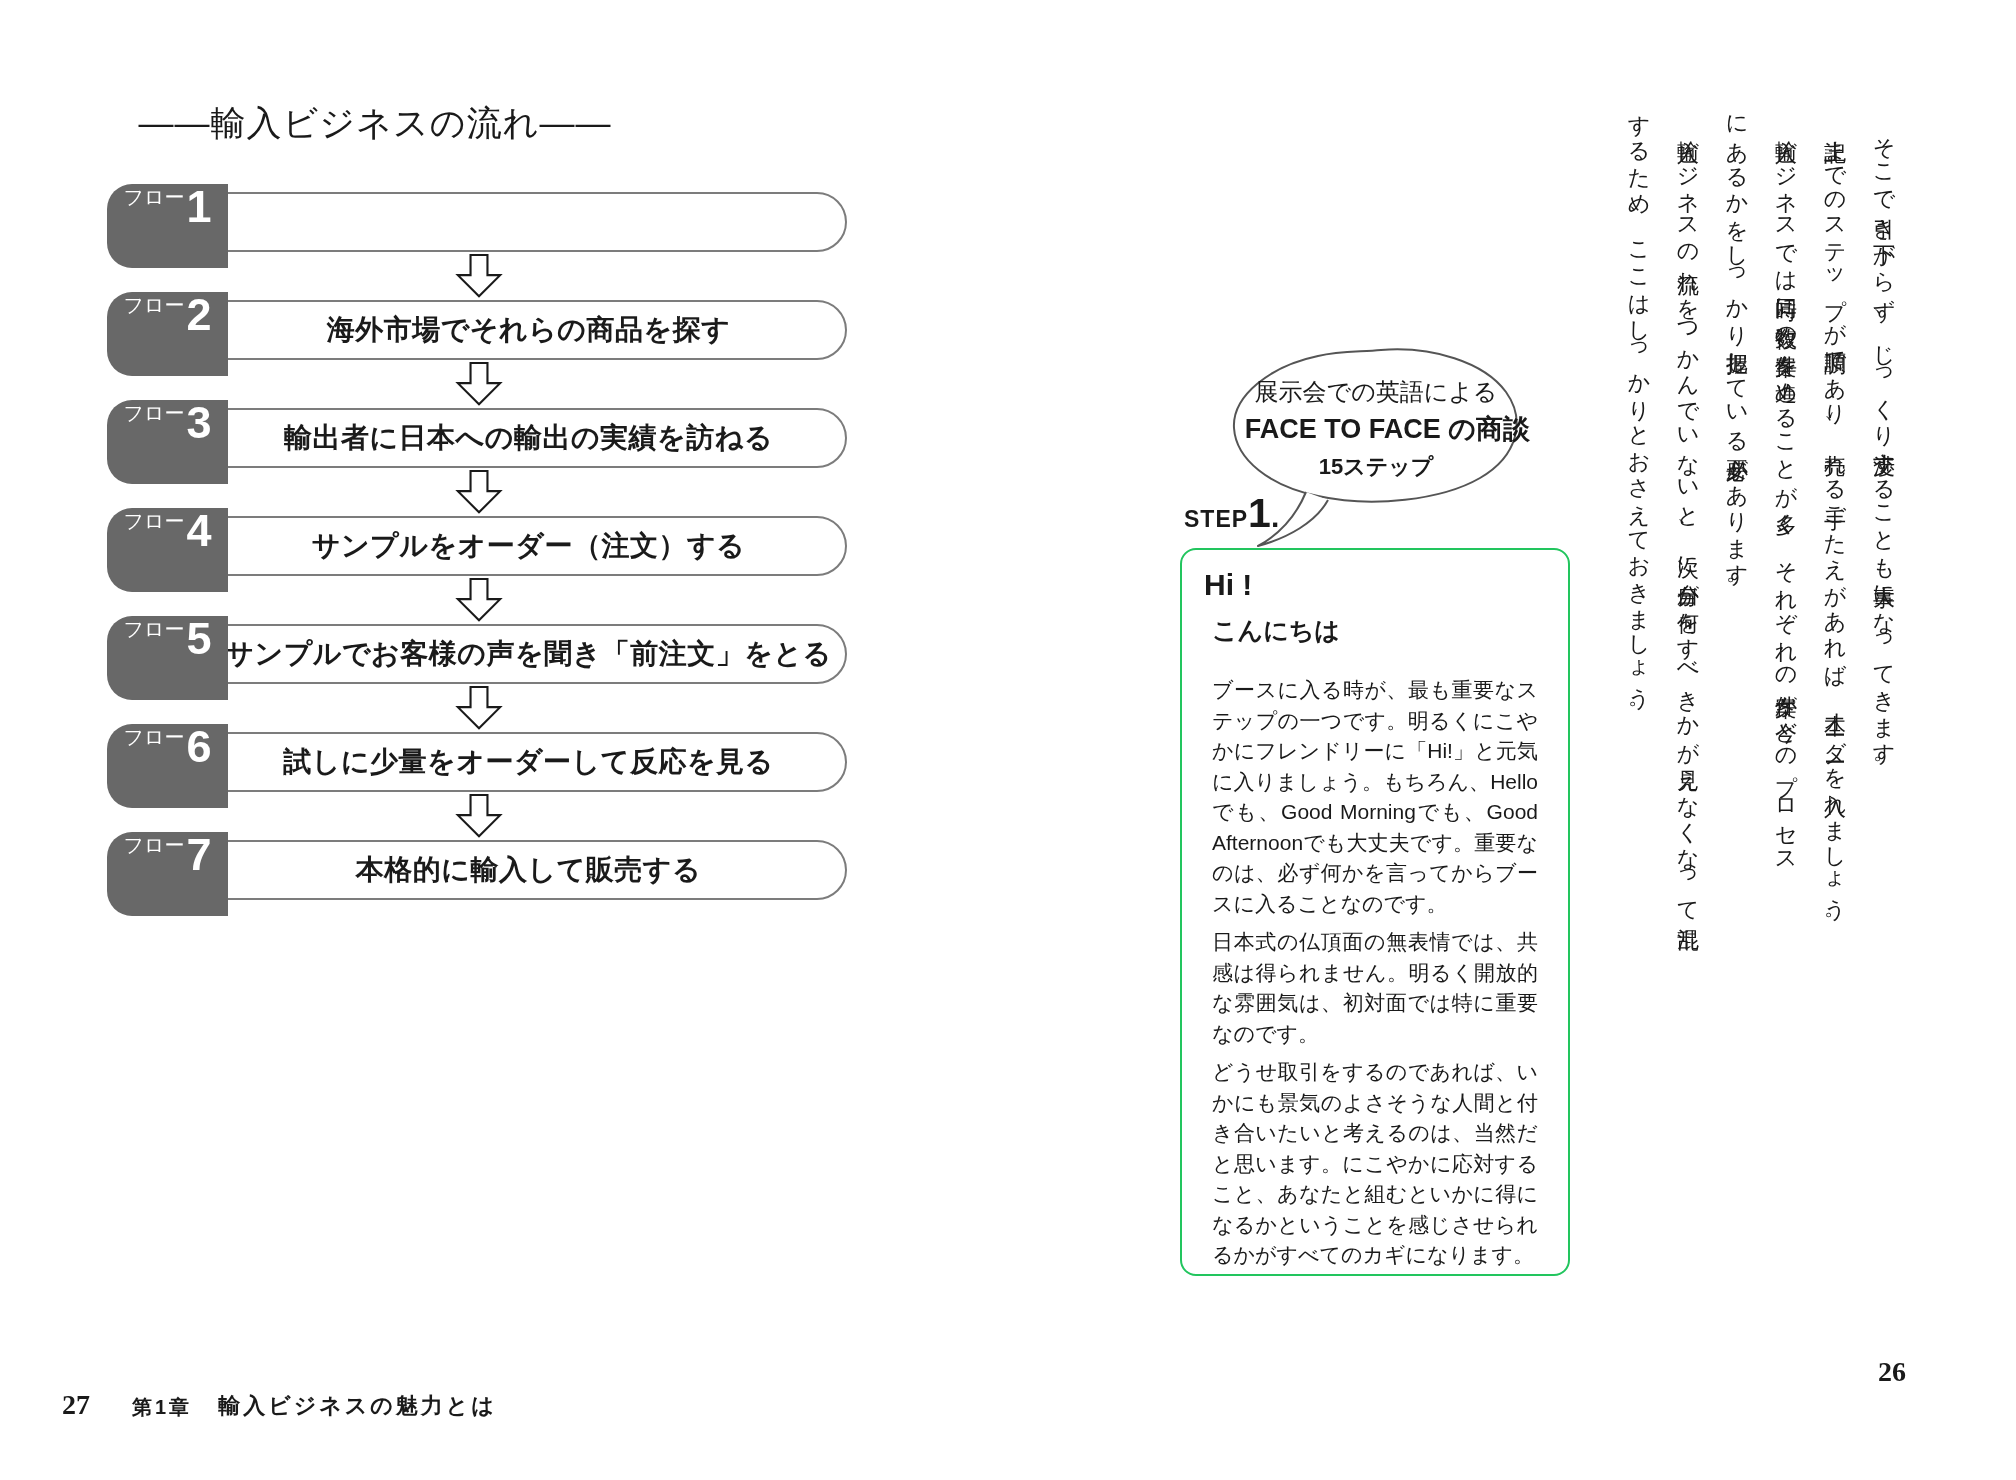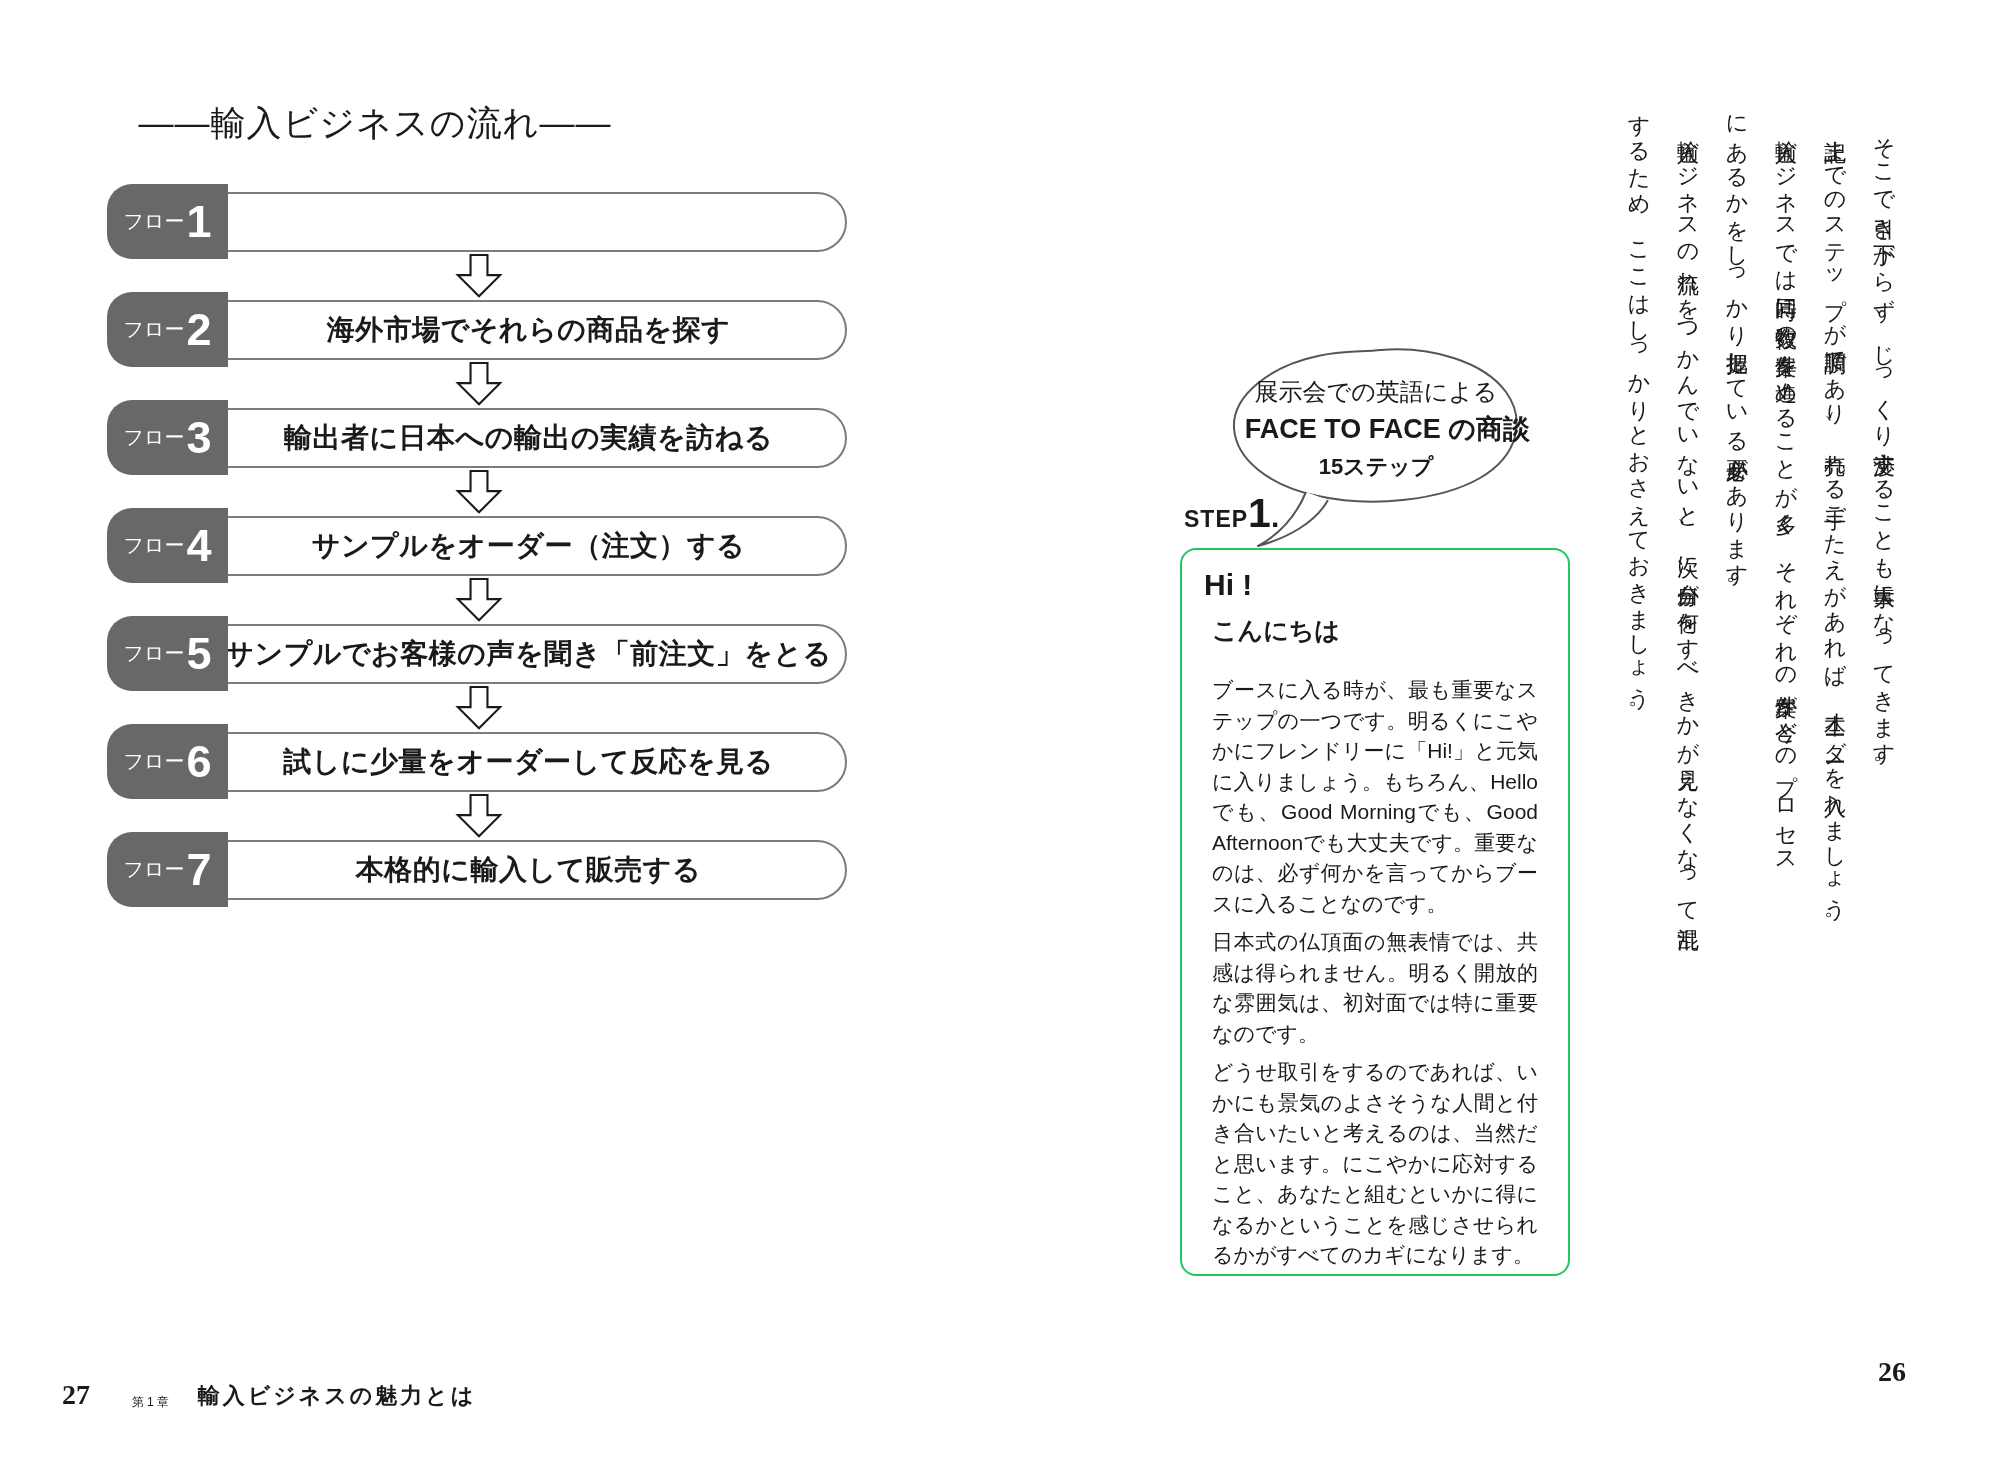--- a/index.html
+++ b/index.html
@@ -19,37 +19,37 @@
   .flow-pill {
     position:absolute; left:0; right:0; top:0; bottom:0;
     background:#fff; border:2px solid #7c7c7c; border-radius:32px;
   }
   .flow-text {
     position:absolute; left:128px; right:28px; top:0; bottom:0;
     display:flex; align-items:center; justify-content:center;
     font-size:28px; font-weight:bold; letter-spacing:0.5px; white-space:nowrap;
   }
   .flow-badge {
-    position:absolute; left:-3px; top:-8px; width:121px; height:75px;
+    position:absolute; left:-3px; top:-8px; width:121px; height:84px;
     background:#686868; border-radius:25px 0 0 25px; color:#fff;
-    display:flex; align-items:center; justify-content:center; gap:2px; z-index:2;
+    display:flex; justify-content:center; gap:2px; z-index:2;
   }
   .badge-prefix { font-size:20px; letter-spacing:0; }
   .badge-num { font-size:45px; font-weight:bold; line-height:1; }
   .arrow-wrap { height:48px; display:flex; align-items:center; justify-content:center; }
 
   .footer-left {
     position:absolute; left:62px; top:1358px;
     display:flex; align-items:flex-end; white-space:nowrap;
   }
   .footer-pagenum {
     font-family:"Liberation Serif","DejaVu Serif",serif;
     font-weight:bold; font-size:28px;
   }
-  .chapter-label { font-size:12px; font-weight:400; margin-left:42px; letter-spacing:3px;margin-top:36px; }
+  .chapter-label { font-size:20px; font-weight:700; margin-left:42px; letter-spacing:3px;margin-top:36px; }
   .chapter-title { font-size:22px; font-weight:600; margin-left:26px; letter-spacing:3px; }
 
   
   .essay {
     position:absolute; left:1608px; top:100px; height:978px; width:300px;
     display:flex; flex-direction:row-reverse; justify-content:flex-start;
   }
   .vcol {
     writing-mode:vertical-rl; -webkit-writing-mode:vertical-rl;
     font-family:"Liberation Serif","DejaVu Serif",serif;

